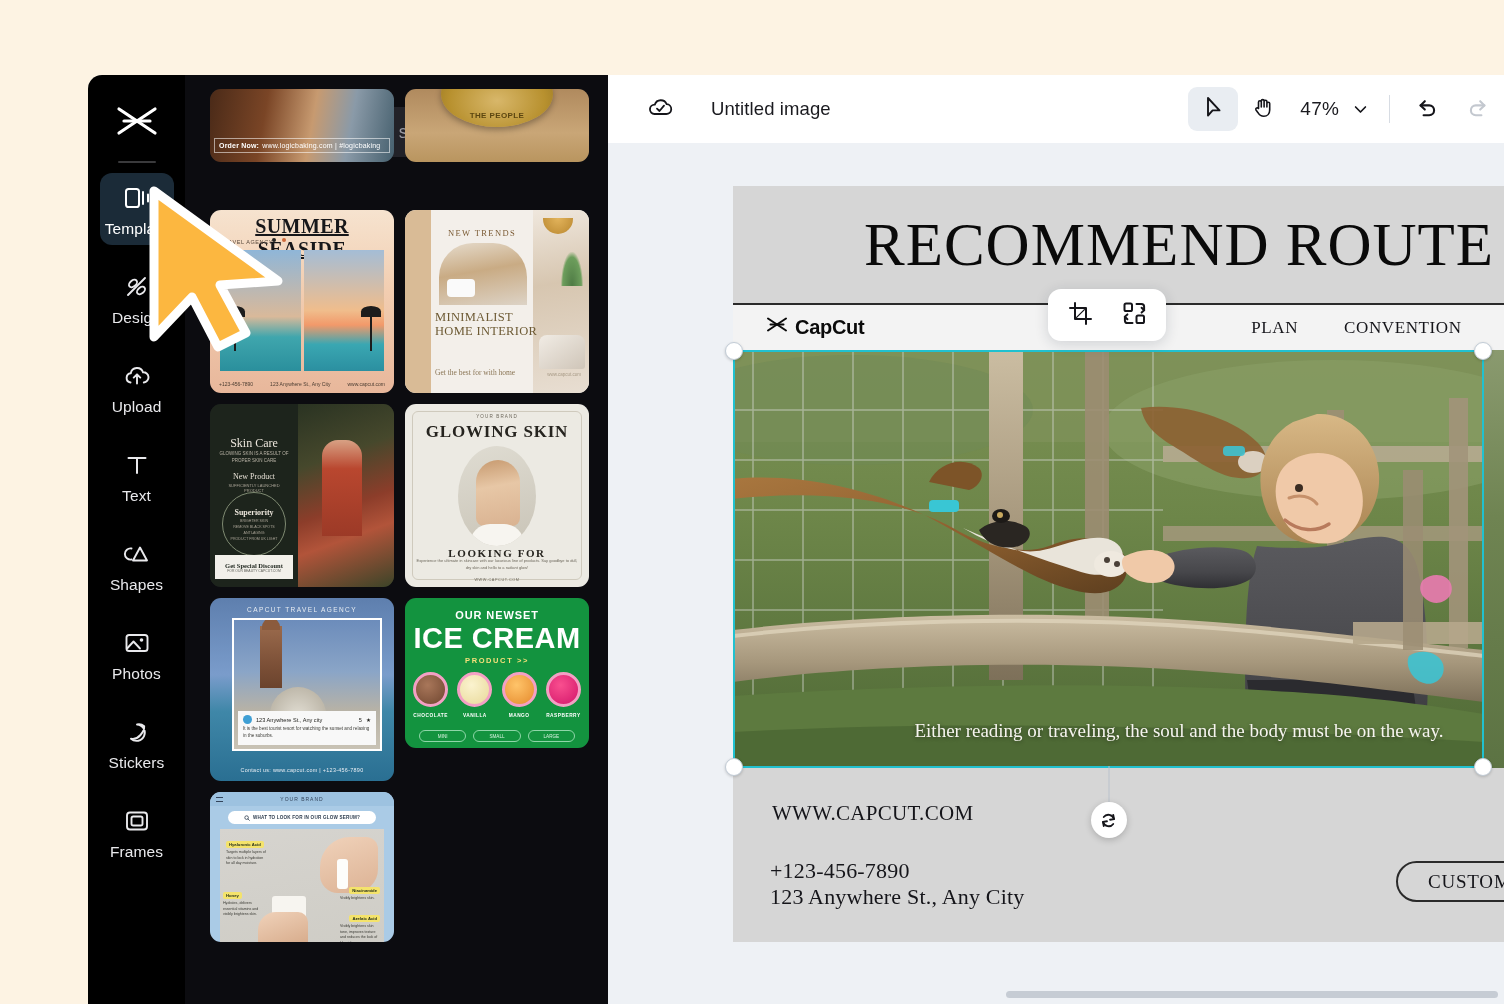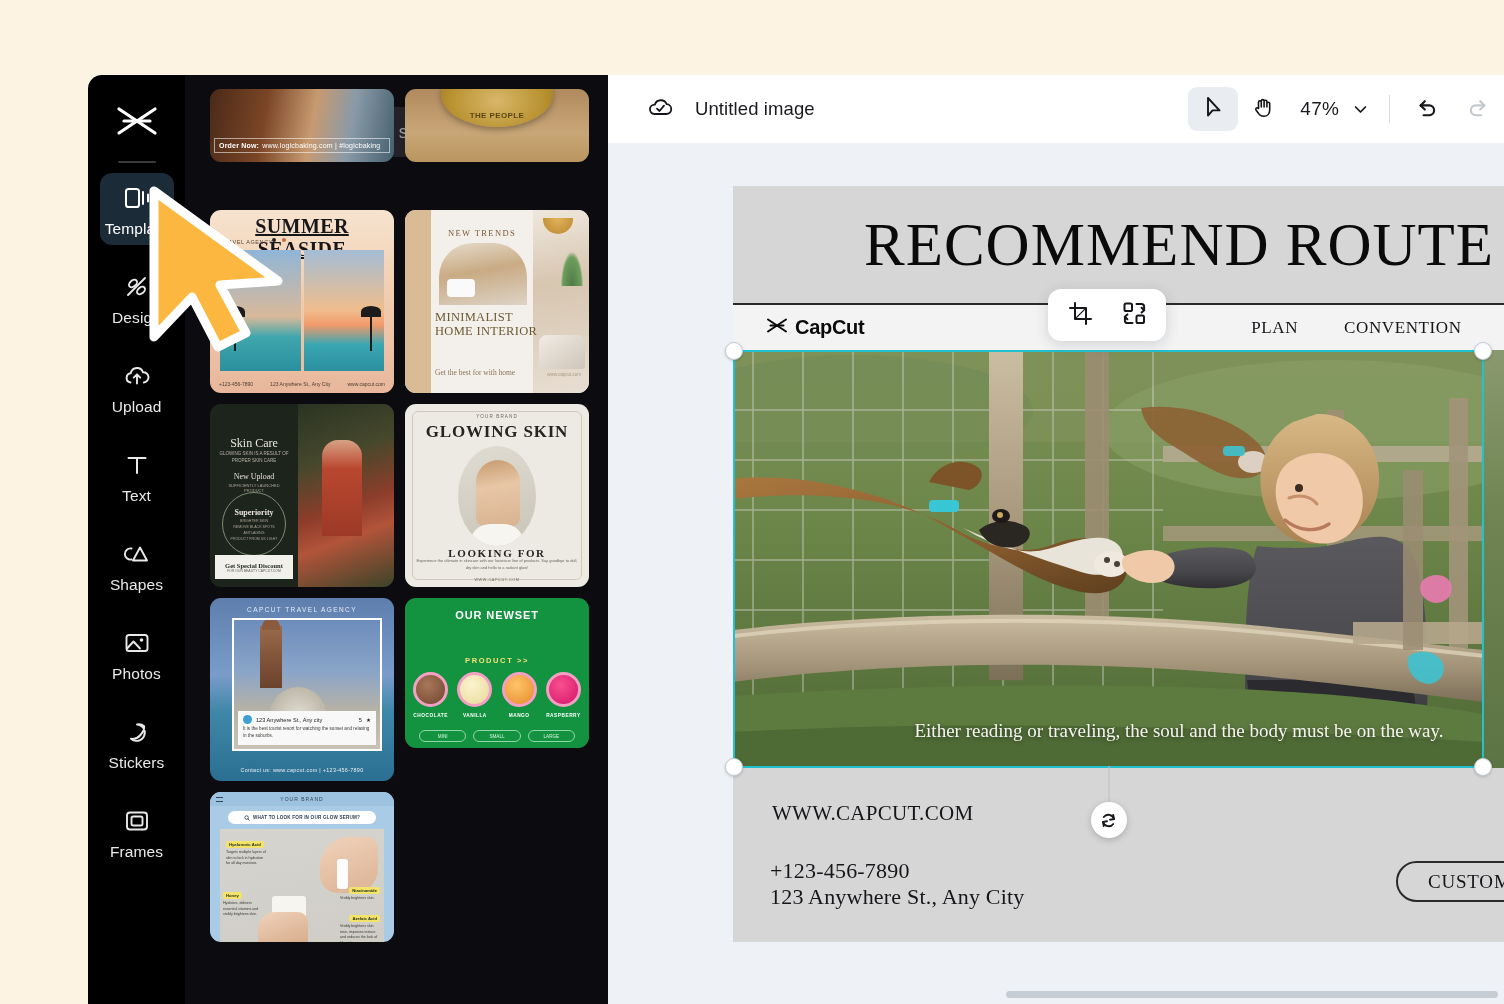--- a/index.html
+++ b/index.html
@@ -390,21 +390,21 @@
     display: flex; flex-direction: column;
   }
   #topbar {
     height: 68px; flex: 0 0 68px;
     background: #ffffff;
     display: flex; align-items: center;
     padding: 0 0 0 37px;
     position: relative;
   }
   #doc-title {
-    font-size: 18.5px; color: #1a1a1f; margin-left: 20px;
+    font-size: 18.5px; color: #1a1a1f; margin-left: 36px;
     letter-spacing: .1px;
   }
   #topbar-right {
     position: absolute; right: 0; top: 0; height: 68px;
     display: flex; align-items: center; gap: 0;
     padding-right: 2px;
   }
   .tool-btn {
     width: 50px; height: 44px; border-radius: 9px;
     display: flex; align-items: center; justify-content: center;
@@ -452,21 +452,21 @@
     font-size: 61px; color: #0a0a0a; letter-spacing: 1px;
     white-space: nowrap;
   }
   #design-navbar {
     position: absolute; left:0; right:0; top: 117px; height: 47px;
     background: #f3f3f3;
     border-top: 2px solid #2a2a2a;
     display: flex; align-items: center;
     padding: 0 33px;
   }
-  #nav-logo { display:flex; align-items:center; gap:7px; }
+  #nav-logo { display:flex; gap:7px; }
   #nav-logo-text {
     font-size: 20px; font-weight: bold; color: #0a0a0a; letter-spacing: -0.3px;
   }
   #nav-links {
     margin-left: auto; display:flex; align-items:center; gap: 46px;
     font-family: "Liberation Serif", serif;
     font-size: 17px; color:#15151a; letter-spacing:.6px;
   }
   #design-photo {
     position: absolute; left: 0; right: 0; top: 164px; height: 418px;
@@ -728,21 +728,21 @@
           <div class="ft">Get the best for with home</div>
           <div class="ft2">www.capcut.com</div>
         </div>
       </div>
 
       <div class="tpl-card">
         <div class="tpl-inner t-skin">
           <div class="rimg"></div>
           <div class="title">Skin Care</div>
           <div class="tline">GLOWING SKIN IS A RESULT OF PROPER SKIN CARE</div>
-          <div class="np">New Upload</div>
+          <div class="np">New Product</div>
           <div class="np2">SUFFICIENTLY LAUNCHED PRODUCT</div>
           <div class="circ">
             <b>Superiority</b>
             <i>BRIGHTER SKIN</i>
             <i>REMOVE BLACK SPOTS</i>
             <i>ANTI-AGING</i>
             <i>PRODUCT FROM UK LIGHT</i>
           </div>
           <div class="btm">
             <b>Get Special Discount</b>
@@ -780,20 +780,21 @@
               <div class="r2">It is the best tourist resort for watching the sunset and relaxing in the suburbs.</div>
             </div>
           </div>
           <div class="ft">Contact us: www.capcut.com | +123-456-7890</div>
         </div>
       </div>
 
       <div class="tpl-card" style="height:150px;">
         <div class="tpl-inner t-ice">
           <div class="l1">OUR NEWSET</div>
+          <div class="l2">ICE CREAM</div>
           <div class="l3">PRODUCT &gt;&gt;</div>
           <div class="scoops">
             <div class="sc">
               <div class="ball" style="background:radial-gradient(circle at 40% 35%,#a9775a,#6f4630);"></div>
               <span>CHOCOLATE</span>
             </div>
             <div class="sc">
               <div class="ball" style="background:radial-gradient(circle at 40% 35%,#fbf3cf,#e8d999);"></div>
               <span>VANILLA</span>
             </div>

